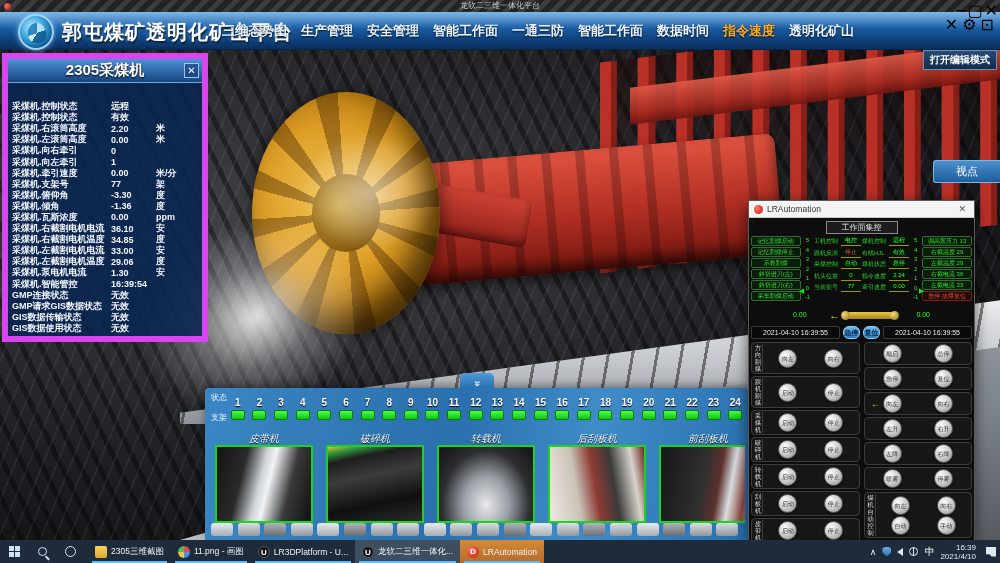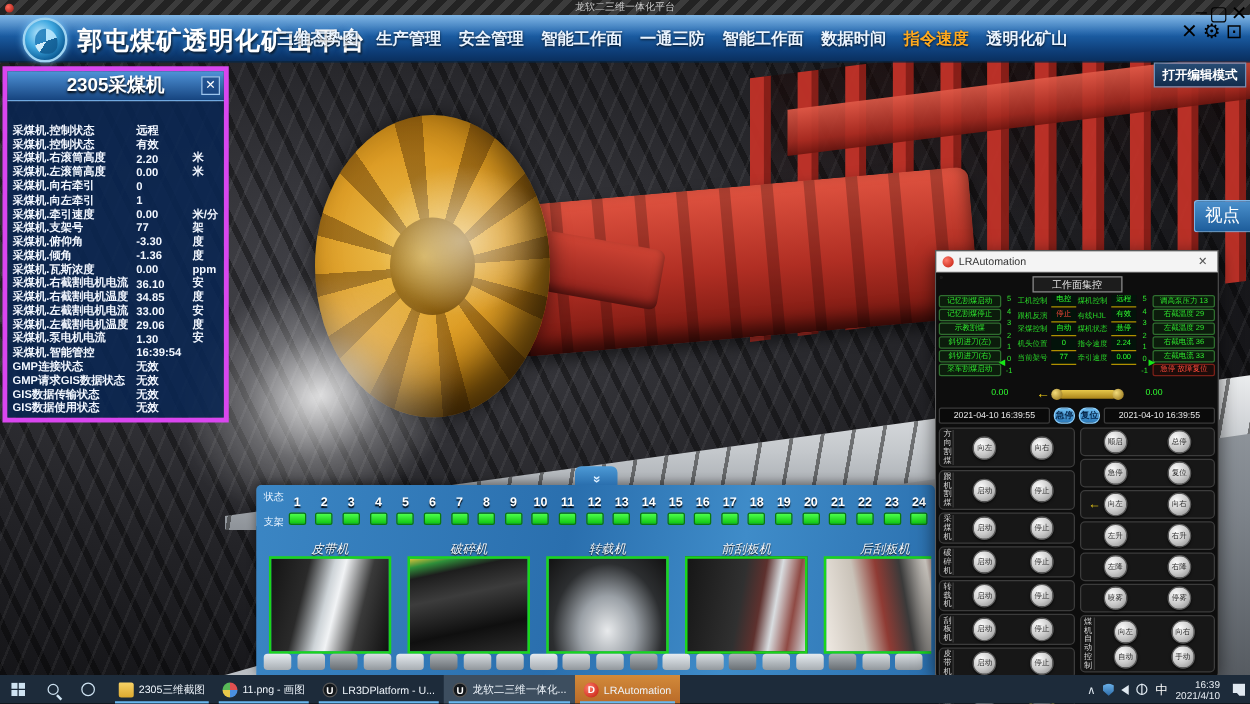--- a/index.html
+++ b/index.html
@@ -70,35 +70,35 @@
     box-shadow:inset -14px -18px 30px rgba(0,0,0,.55), 0 0 18px rgba(0,0,0,.6); }
   .scene-drum::after { content:""; position:absolute; left:32%; top:34%; width:36%; height:32%; border-radius:50%;
     background:radial-gradient(circle at 40% 40%, #caa13c, #8a5e10 70%, #5f3d06); }
   .scene-spray { position:absolute; left:140px; top:210px; width:230px; height:190px; transform:rotate(-24deg);
     background:radial-gradient(closest-side, rgba(255,255,255,.85), rgba(255,255,255,.28) 52%, rgba(255,255,255,0));
     filter:blur(2px); }
   .scene-spray2 { position:absolute; left:300px; top:120px; width:140px; height:120px;
     background:radial-gradient(closest-side, rgba(255,255,255,.5), rgba(255,255,255,0)); filter:blur(2px); }
 
   
-  .left-panel { position:absolute; left:2px; top:53px; width:181px; z-index:40; border:4px solid #d946ef; }
+  .left-panel { position:absolute; left:2px; top:53px; width:206px; z-index:40; border:6px solid #d946ef; }
   .lp-header { height:24px; background:linear-gradient(#4f93d8,#16447f); display:flex; align-items:center; position:relative;
     border-bottom:1px solid #6fa8e0; }
   .lp-title { flex:1; text-align:center; color:#fff; font-size:15px; font-weight:bold; text-shadow:0 1px 2px #000; }
   .lp-close { position:absolute; right:3px; top:4px; width:15px; height:15px; color:#fff; font-size:10px; line-height:14px;
     text-align:center; border:1px solid #9cc4ec; background:rgba(20,60,120,.6); }
   .lp-body { background:rgba(9,38,82,0.88); padding:18px 0 2px 0; }
   .lp-row { display:flex; height:11.1px; align-items:center; padding:0 4px; }
   .lp-lbl { flex:0 0 99px; font-size:9px; font-weight:bold; color:#f2f7ff; white-space:nowrap; overflow:hidden; }
   .lp-val { flex:0 0 45px; font-size:9px; font-weight:bold; color:#f2f7ff; }
   .lp-unit { flex:1; font-size:9px; font-weight:bold; color:#f2f7ff; }
 
   
   .viewpoint-tab { position:absolute; right:0; top:160px; z-index:30; background:linear-gradient(#4b90cc,#1d5d9b);
-    color:#fff; font-size:14px; padding:3px 8px; border:1px solid #7cb4e4; border-right:none; border-radius:3px 0 0 3px; }
+    color:#fff; font-size:11px; padding:3px 22px; border:1px solid #7cb4e4; border-right:none; border-radius:3px 0 0 3px; }
 
   
   .bottom-panel { position:absolute; left:205px; top:388px; width:543px; height:152px; z-index:35;
     background:linear-gradient(100deg,#3b86c4 0%,#2a6fae 45%,#3f8cc9 70%,#2a6fae 100%); border-radius:4px 4px 0 0;
     box-shadow:0 -2px 8px rgba(0,0,0,.4); }
   .collapse-tab { position:absolute; left:255px; top:-15px; width:34px; height:15px; background:linear-gradient(#4d9ad6,#2a6fae);
     border-radius:5px 5px 0 0; text-align:center; color:#dff0ff; }
   .collapse-tab span { display:inline-block; font-size:11px; line-height:13px; transform:rotate(90deg); font-weight:bold; }
   .status-area { position:absolute; left:0; top:8px; width:543px; height:34px; }
   .status-caption { position:absolute; left:6px; top:-4px; font-size:8px; color:#eaf4ff; }
@@ -489,26 +489,26 @@
         </div>
         <div class="cam">
           <div class="cam-label">破碎机</div>
           <div class="cam-img cam-1"></div>
         </div>
         <div class="cam">
           <div class="cam-label">转载机</div>
           <div class="cam-img cam-2"></div>
         </div>
         <div class="cam">
+          <div class="cam-label">后刮板机</div>
+          <div class="cam-img cam-4"></div>
+        </div>
+        <div class="cam">
           <div class="cam-label">前刮板机</div>
           <div class="cam-img cam-3"></div>
-        </div>
-        <div class="cam">
-          <div class="cam-label">后刮板机</div>
-          <div class="cam-img cam-4"></div>
         </div>
       </div>
     <div class="mini-strip" id="mini-strip">
         <div class="mini-tile"></div>
         <div class="mini-tile"></div>
         <div class="mini-tile"></div>
         <div class="mini-tile"></div>
         <div class="mini-tile"></div>
         <div class="mini-tile"></div>
         <div class="mini-tile"></div>

